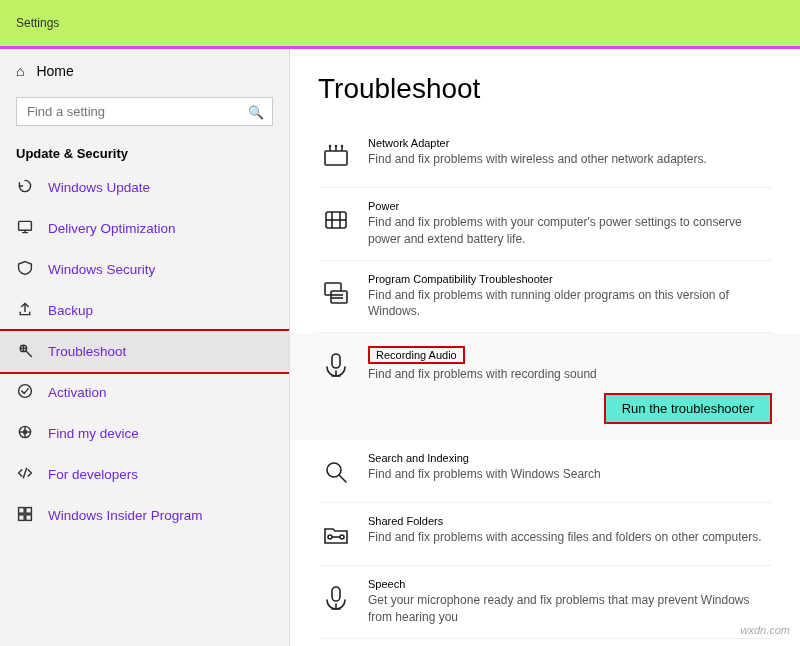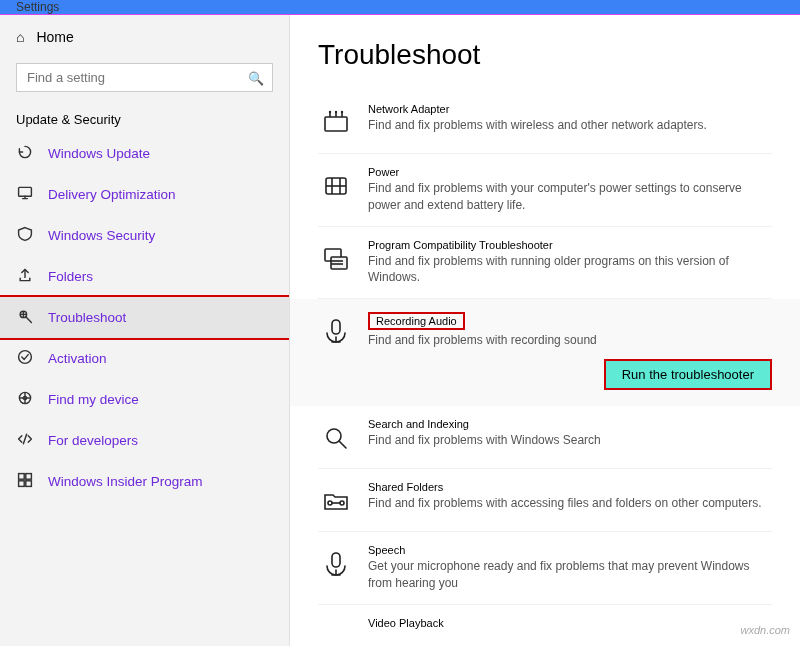--- a/index.html
+++ b/index.html
@@ -6,25 +6,25 @@
     body {
       font-family: 'Segoe UI', Arial, sans-serif;
       background: #f3f3f3;
       width: 800px;
       height: 646px;
       overflow: hidden;
       display: flex;
       flex-direction: column;
     }
     .title-bar {
-      background: #3b82f6;
-      padding: 0 16px;
+      background: #bef264;
+      padding: 16px 16px;
       font-size: 12px;
       color: #333;
-      border-bottom: 1px solid #d946ef;
+      border-bottom: 3px solid #d946ef;
     }
     .main-container {
       display: flex;
       flex: 1;
       overflow: hidden;
     }
     
     .sidebar {
       width: 290px;
       background: #f3f3f3;
@@ -59,21 +59,21 @@
       position: absolute;
       right: 8px;
       top: 50%;
       transform: translateY(-50%);
       color: #555;
       font-size: 13px;
     }
     .sidebar-section-title {
       padding: 8px 16px 6px;
       font-size: 13px;
-      font-weight: 400;
+      font-weight: 700;
       color: #000;
     }
     .sidebar-item {
       display: flex;
       align-items: center;
       padding: 11px 16px;
       font-size: 13.5px;
       cursor: pointer;
       color: #6d28d9;
       gap: 14px;
@@ -218,21 +218,21 @@
     </div>
 
     <div class="sidebar-item">
       <span class="item-icon">
         <svg viewBox="0 0 20 20" width="16" height="16" fill="none" stroke="#333" stroke-width="1.8">
           <polyline points="10,3 10,13" stroke-linecap="round"></polyline>
           <polyline points="6,7 10,3 14,7" stroke-linecap="round" stroke-linejoin="round"></polyline>
           <path d="M4 14 L4 17 L16 17 L16 14" stroke-linecap="round"></path>
         </svg>
       </span>
-      <span>Folders</span>
+      <span>Backup</span>
     </div>
 
     <div class="sidebar-item active">
       <span class="item-icon">
         <svg viewBox="0 0 20 20" width="16" height="16" fill="none" stroke="#333" stroke-width="1.8">
           <circle cx="8" cy="8" r="4"></circle>
           <line x1="11" y1="11" x2="18" y2="18" stroke-linecap="round"></line>
           <line x1="8" y1="5" x2="8" y2="11" stroke-linecap="round"></line>
           <line x1="5" y1="8" x2="11" y2="8" stroke-linecap="round"></line>
         </svg>

